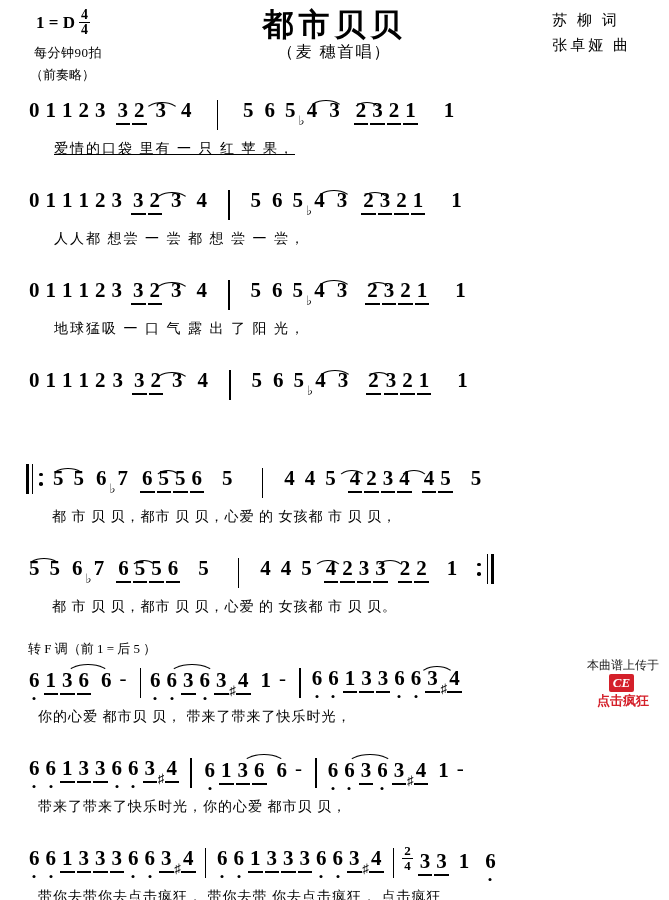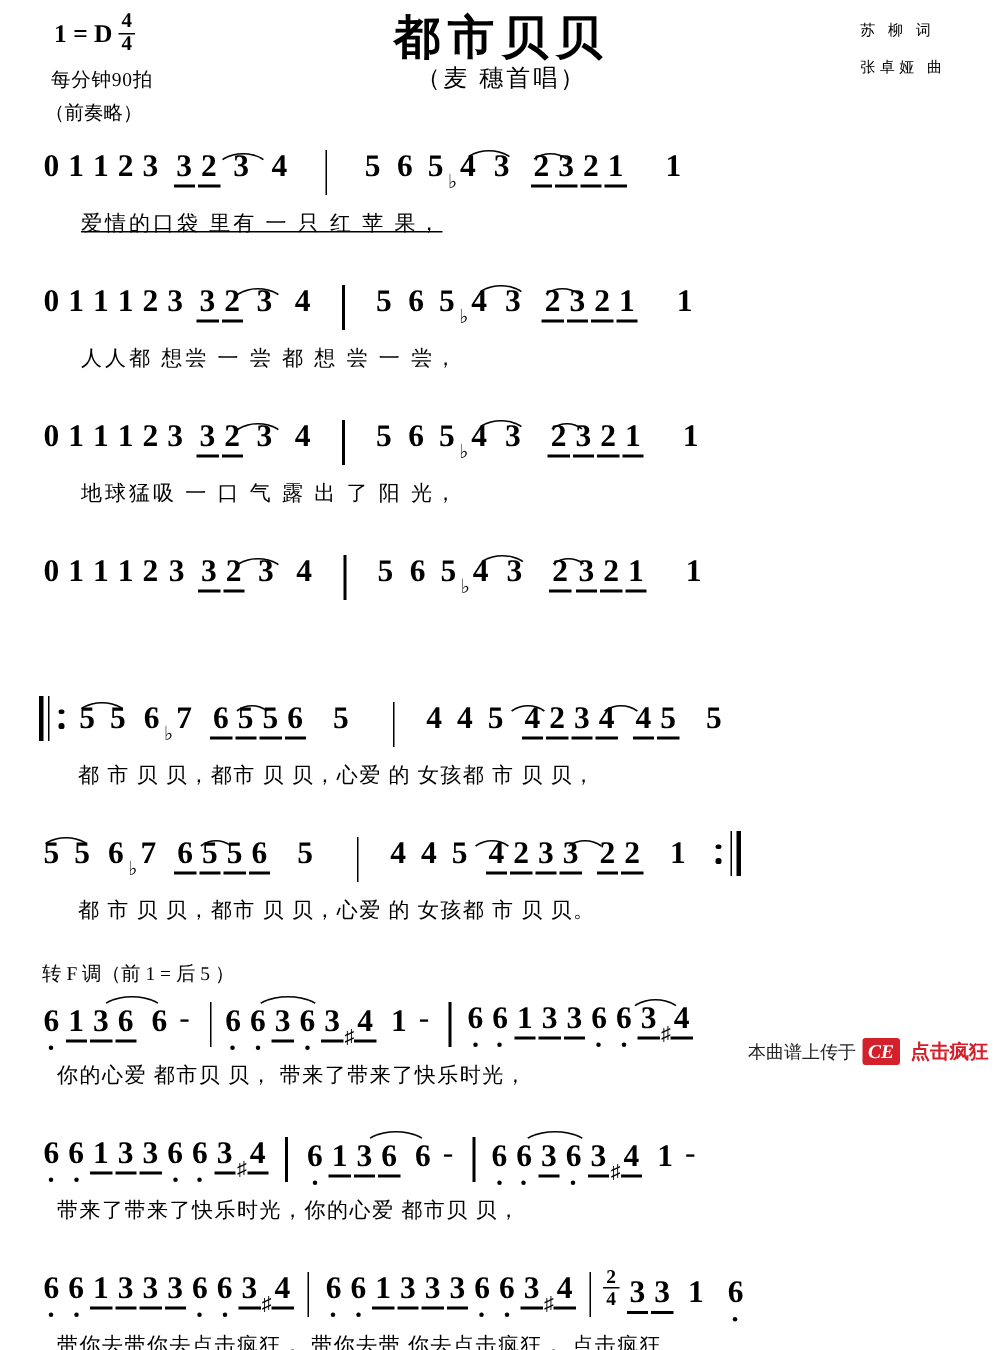--- a/index.html
+++ b/index.html
@@ -64,21 +64,21 @@
     right: 0;
     top: 42px;
     text-align: center;
     font-size: 16px;
     letter-spacing: 2px;
   }
   .credits {
     position: absolute;
     right: 38px;
     top: 8px;
-    font-size: 10px;
+    font-size: 15px;
     line-height: 25px;
     text-align: left;
     letter-spacing: 3px;
   }
   .tempo {
     position: absolute;
     left: 34px;
     top: 44px;
     font-size: 13px;
     letter-spacing: 0.5px;
@@ -223,20 +223,21 @@
 
   
   .footer {
     position: absolute;
     right: 10px;
     bottom: 8px;
     display: flex;
     align-items: center;
     font-size: 12px;
     color: #222;
+    flex-direction: column;
   }
   .footer .logo {
     display: inline-flex;
     align-items: center;
     margin: 0 4px;
   }
   .footer .logo-box {
     background: #d4202a;
     color: #fff;
     font-weight: bold;

